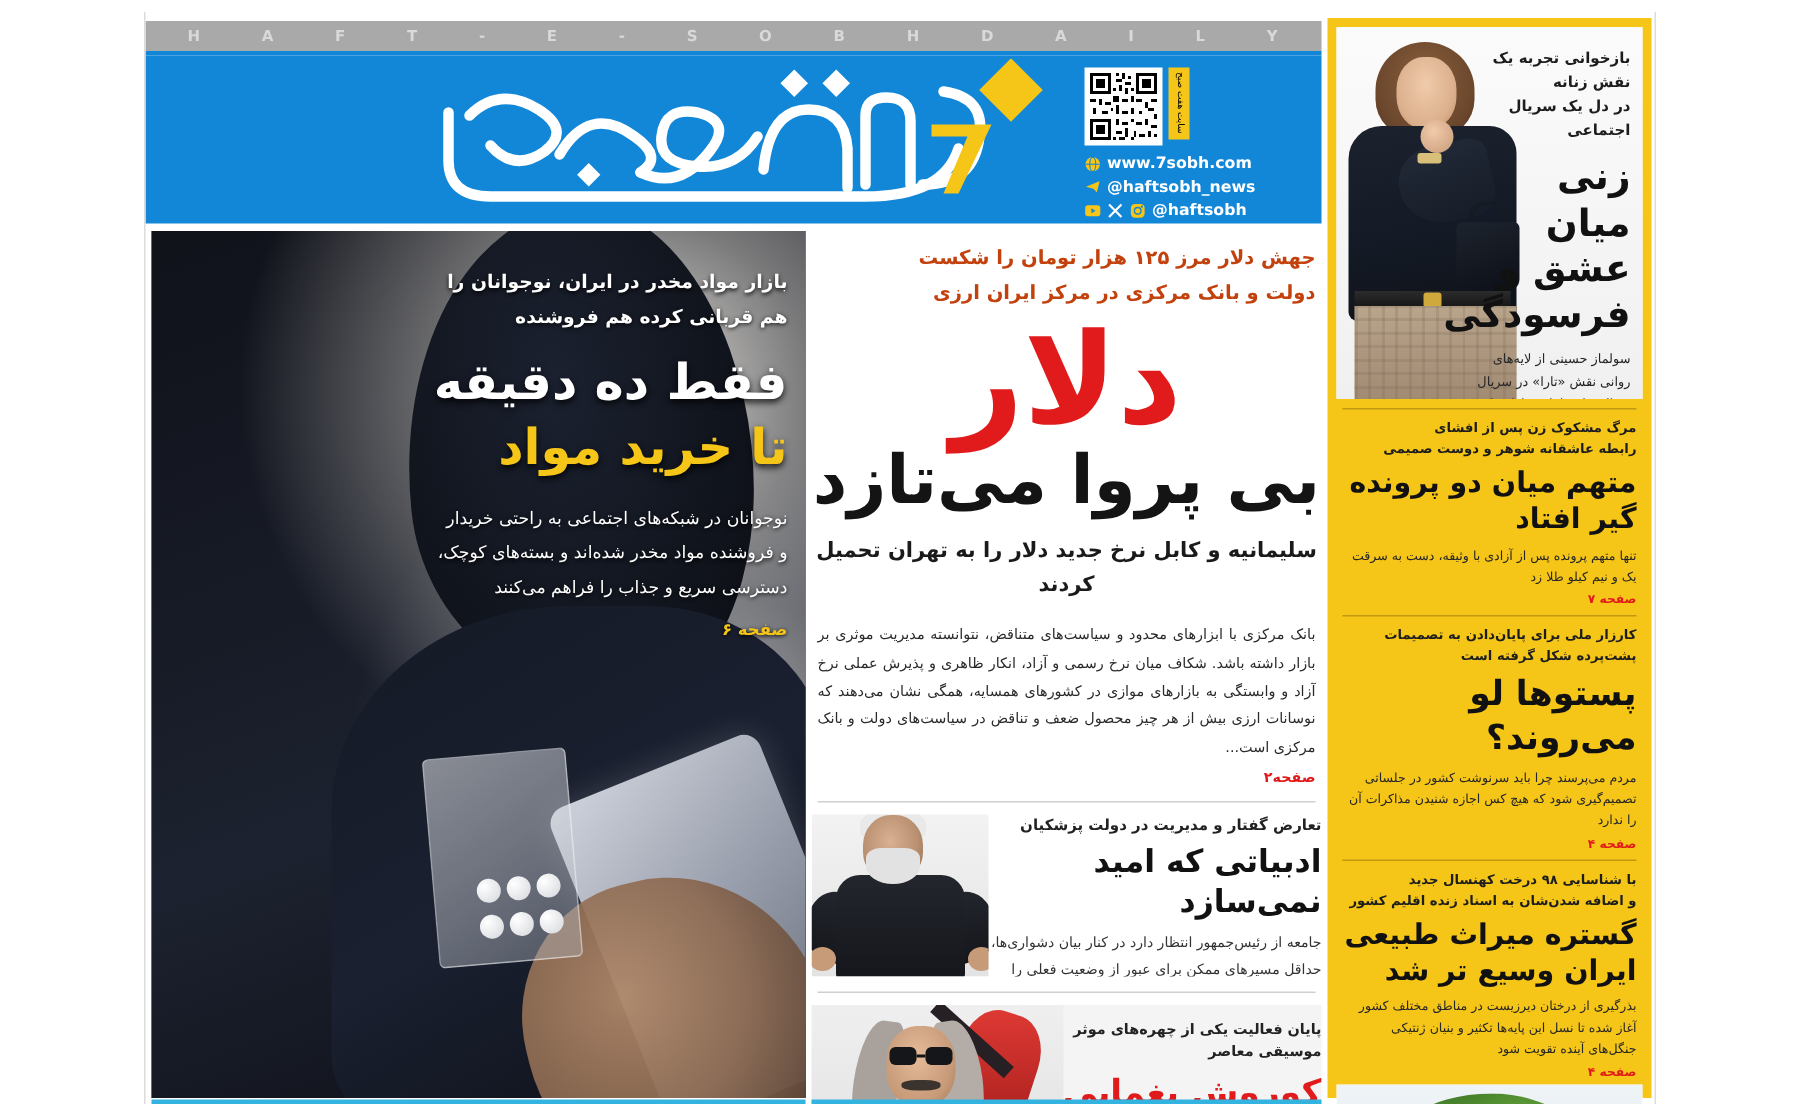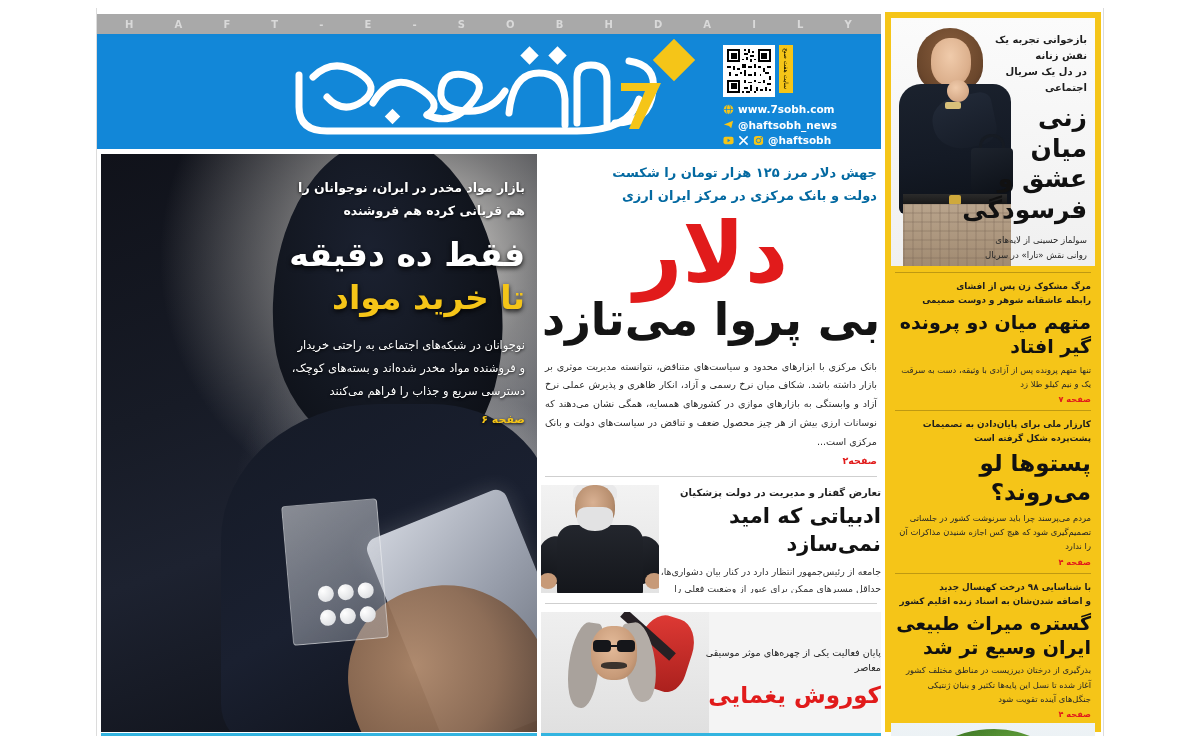--- a/index.html
+++ b/index.html
@@ -175,21 +175,21 @@
   }
 
   
   .center-col {
     position:absolute; left: 444px; top: 146px;
     width: 340px; height: 578px;
     background:#ffffff;
   }
   .c-kicker {
     text-align:right; direction:rtl;
-    font-size: 13px; font-weight: bold; color:#0369a1; line-height:1.75;
+    font-size: 13px; font-weight: bold; color:#c2410c; line-height:1.75;
     padding: 8px 4px 0 4px;
   }
   .c-dollar {
     text-align:center; color:#e11b1b;
     font-size: 84px; font-weight: bold; line-height: 0.95;
     margin-top: 6px; letter-spacing: -1px;
   }
   .c-head2 {
     text-align:center; color:#141414;
     font-size: 45px; font-weight: bold; line-height: 1.12;
@@ -259,21 +259,21 @@
   .y-face { position:absolute; left: 50px; top: 14px; width: 46px; height: 54px; background: radial-gradient(ellipse at 45% 38%, #e4bb9a 0%, #c79a78 65%, #a07a5c 100%); border-radius: 44%; }
   .y-glass { position:absolute; left: 52px; top: 28px; width: 42px; height: 12px; }
   .y-glass .lens { position:absolute; top:0; width:18px; height:12px; background:#15161a; border-radius:4px; }
   .y-glass .lens.a { left:0; } .y-glass .lens.b { right:0; }
   .y-glass .bridge { position:absolute; left:18px; top:5px; width:6px; height:2px; background:#15161a; }
   .y-stache { position:absolute; left: 60px; top: 50px; width: 26px; height: 7px; background:#3a332e; border-radius: 40%; }
   .y-guitar-body { position:absolute; left: 96px; top: 4px; width: 54px; height: 74px; background: linear-gradient(160deg,#e23b36,#a81f1c); border-radius: 40% 40% 30% 30%; transform: rotate(18deg); }
   .y-strap { position:absolute; left: 74px; top: 18px; width: 66px; height: 10px; background:#262024; transform: rotate(42deg); }
 
   .yag-text { position:absolute; right: 0; top: 10px; width: 200px; text-align:right; direction:rtl; }
-  .yag-kicker { font-size: 9.6px; color:#222; font-weight:400; line-height:1.55;margin-top:24px; }
+  .yag-kicker { font-size: 9.6px; color:#222; font-weight:700; line-height:1.55; }
   .yag-name { font-size: 23px; font-weight:bold; color:#e11b1b; line-height:1.25; margin-top: 5px; }
 
   
   .right-col {
     position:absolute; left: 788px; top: 4px;
     width: 216px; height: 720px;
     background:#f5c518;
   }
 
   .r-photo-frame {
@@ -541,20 +541,21 @@
 
     <div class="center-col">
 
       <div class="c-kicker">
         <div>جهش دلار مرز ۱۲۵ هزار تومان را شکست</div>
         <div>دولت و بانک مرکزی در مرکز ایران ارزی</div>
       </div>
 
       <div class="c-dollar">دلار</div>
       <div class="c-head2">بی پروا می‌تازد</div>
+      <div class="c-sub">سلیمانیه و کابل نرخ جدید دلار را به تهران تحمیل کردند</div>
       <div class="c-body">بانک مرکزی با ابزارهای محدود و سیاست‌های متناقض، نتوانسته مدیریت موثری بر بازار داشته باشد. شکاف میان نرخ رسمی و آزاد، انکار ظاهری و پذیرش عملی نرخ آزاد و وابستگی به بازارهای موازی در کشورهای همسایه، همگی نشان می‌دهند که نوسانات ارزی بیش از هر چیز محصول ضعف و تناقض در سیاست‌های دولت و بانک مرکزی است...</div>
       <div class="c-page">صفحه۲</div>
 
       <div class="c-divider"></div>
 
       <div class="pez-block">
         <div class="pez-photo">
           <div class="pez-bg"></div>
           <div class="pez-arm-l"></div>
           <div class="pez-arm-r"></div>

